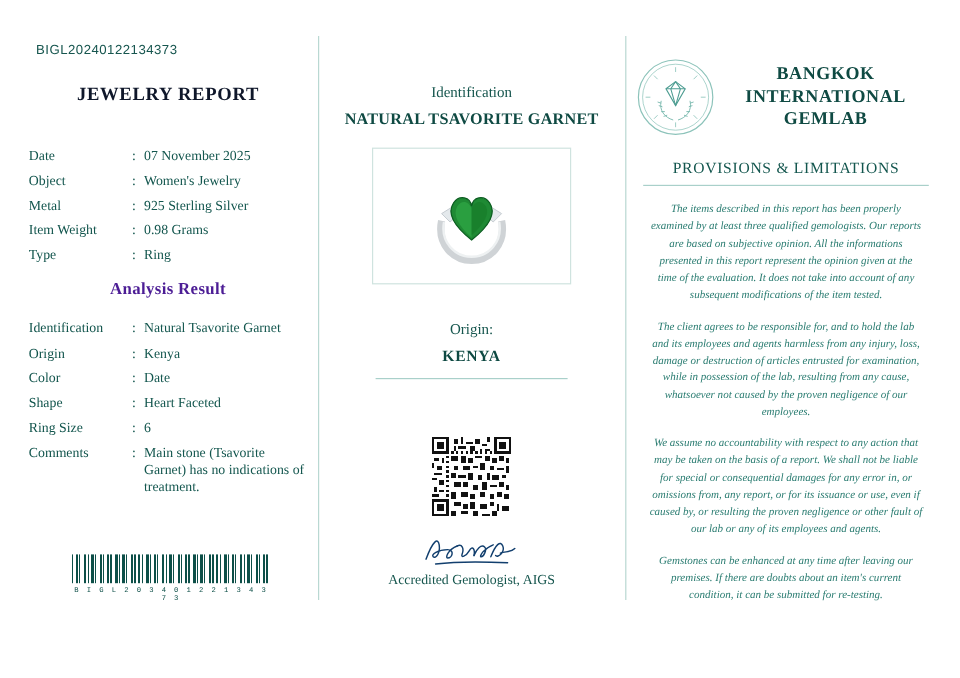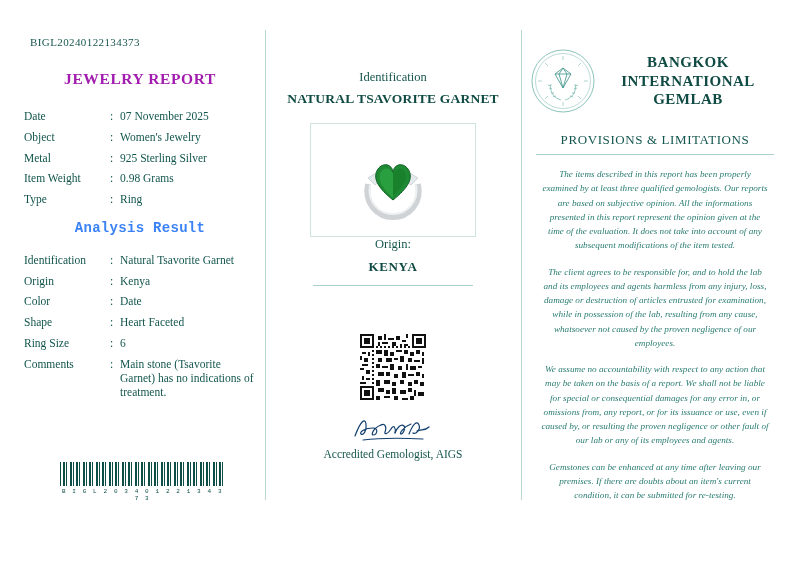--- a/index.html
+++ b/index.html
@@ -24,21 +24,21 @@
     background: #fff;
   }
 
   .report-id {
     position: absolute;
     left: 30px;
     top: 36px;
     font-size: 11px;
     letter-spacing: 0.4px;
     color: #17564f;
-    font-family: Liberation Serif, serif;
+    font-family: Liberation Sans, sans-serif;
   }
 
   
   .vline {
     position: absolute;
     top: 30px;
     width: 1px;
     height: 470px;
     background: #b9d8d2;
   }
@@ -50,22 +50,22 @@
     position: absolute;
     left: 24px;
     top: 70px;
     width: 232px;
   }
   .title-jewelry {
     text-align: center;
     font-size: 15.5px;
     font-weight: bold;
     letter-spacing: 0.6px;
-    color: #a21caf;
-    margin-bottom: 18px;
+    color: #0f172a;
+    margin-bottom: 32px;
   }
   .field-table {
     width: 100%;
     border-collapse: collapse;
     font-size: 11.5px;
   }
   .field-table td {
     padding: 3.2px 0;
     vertical-align: top;
     line-height: 1.25;
@@ -80,24 +80,23 @@
     width: 10px;
     color: #11544c;
   }
   .f-value {
     color: #13564e;
   }
   .analysis-result {
     text-align: center;
     font-size: 14px;
     font-weight: bold;
-    color: #3b82f6;
+    color: #4c1d95;
     margin: 10px 0 14px 0;
     letter-spacing: 0.3px;
-    font-family: Liberation Mono, monospace;
   }
   .field-table.lower .f-label { width: 86px; }
 
   
   .barcode-wrap {
     position: absolute;
     left: 60px;
     top: 462px;
     width: 165px;
     text-align: center;
@@ -151,20 +150,21 @@
   }
   .ring-img {
     position: absolute;
     left: 50%;
     top: 50%;
     transform: translate(-50%, -50%);
     width: 110px;
     height: 84px;
   }
   .origin-label {
+    margin-top: 30px;
     font-size: 12.5px;
     color: #16564e;
   }
   .origin-value {
     margin-top: 7px;
     font-size: 13px;
     font-weight: bold;
     letter-spacing: 0.6px;
     color: #0f4a43;
   }

